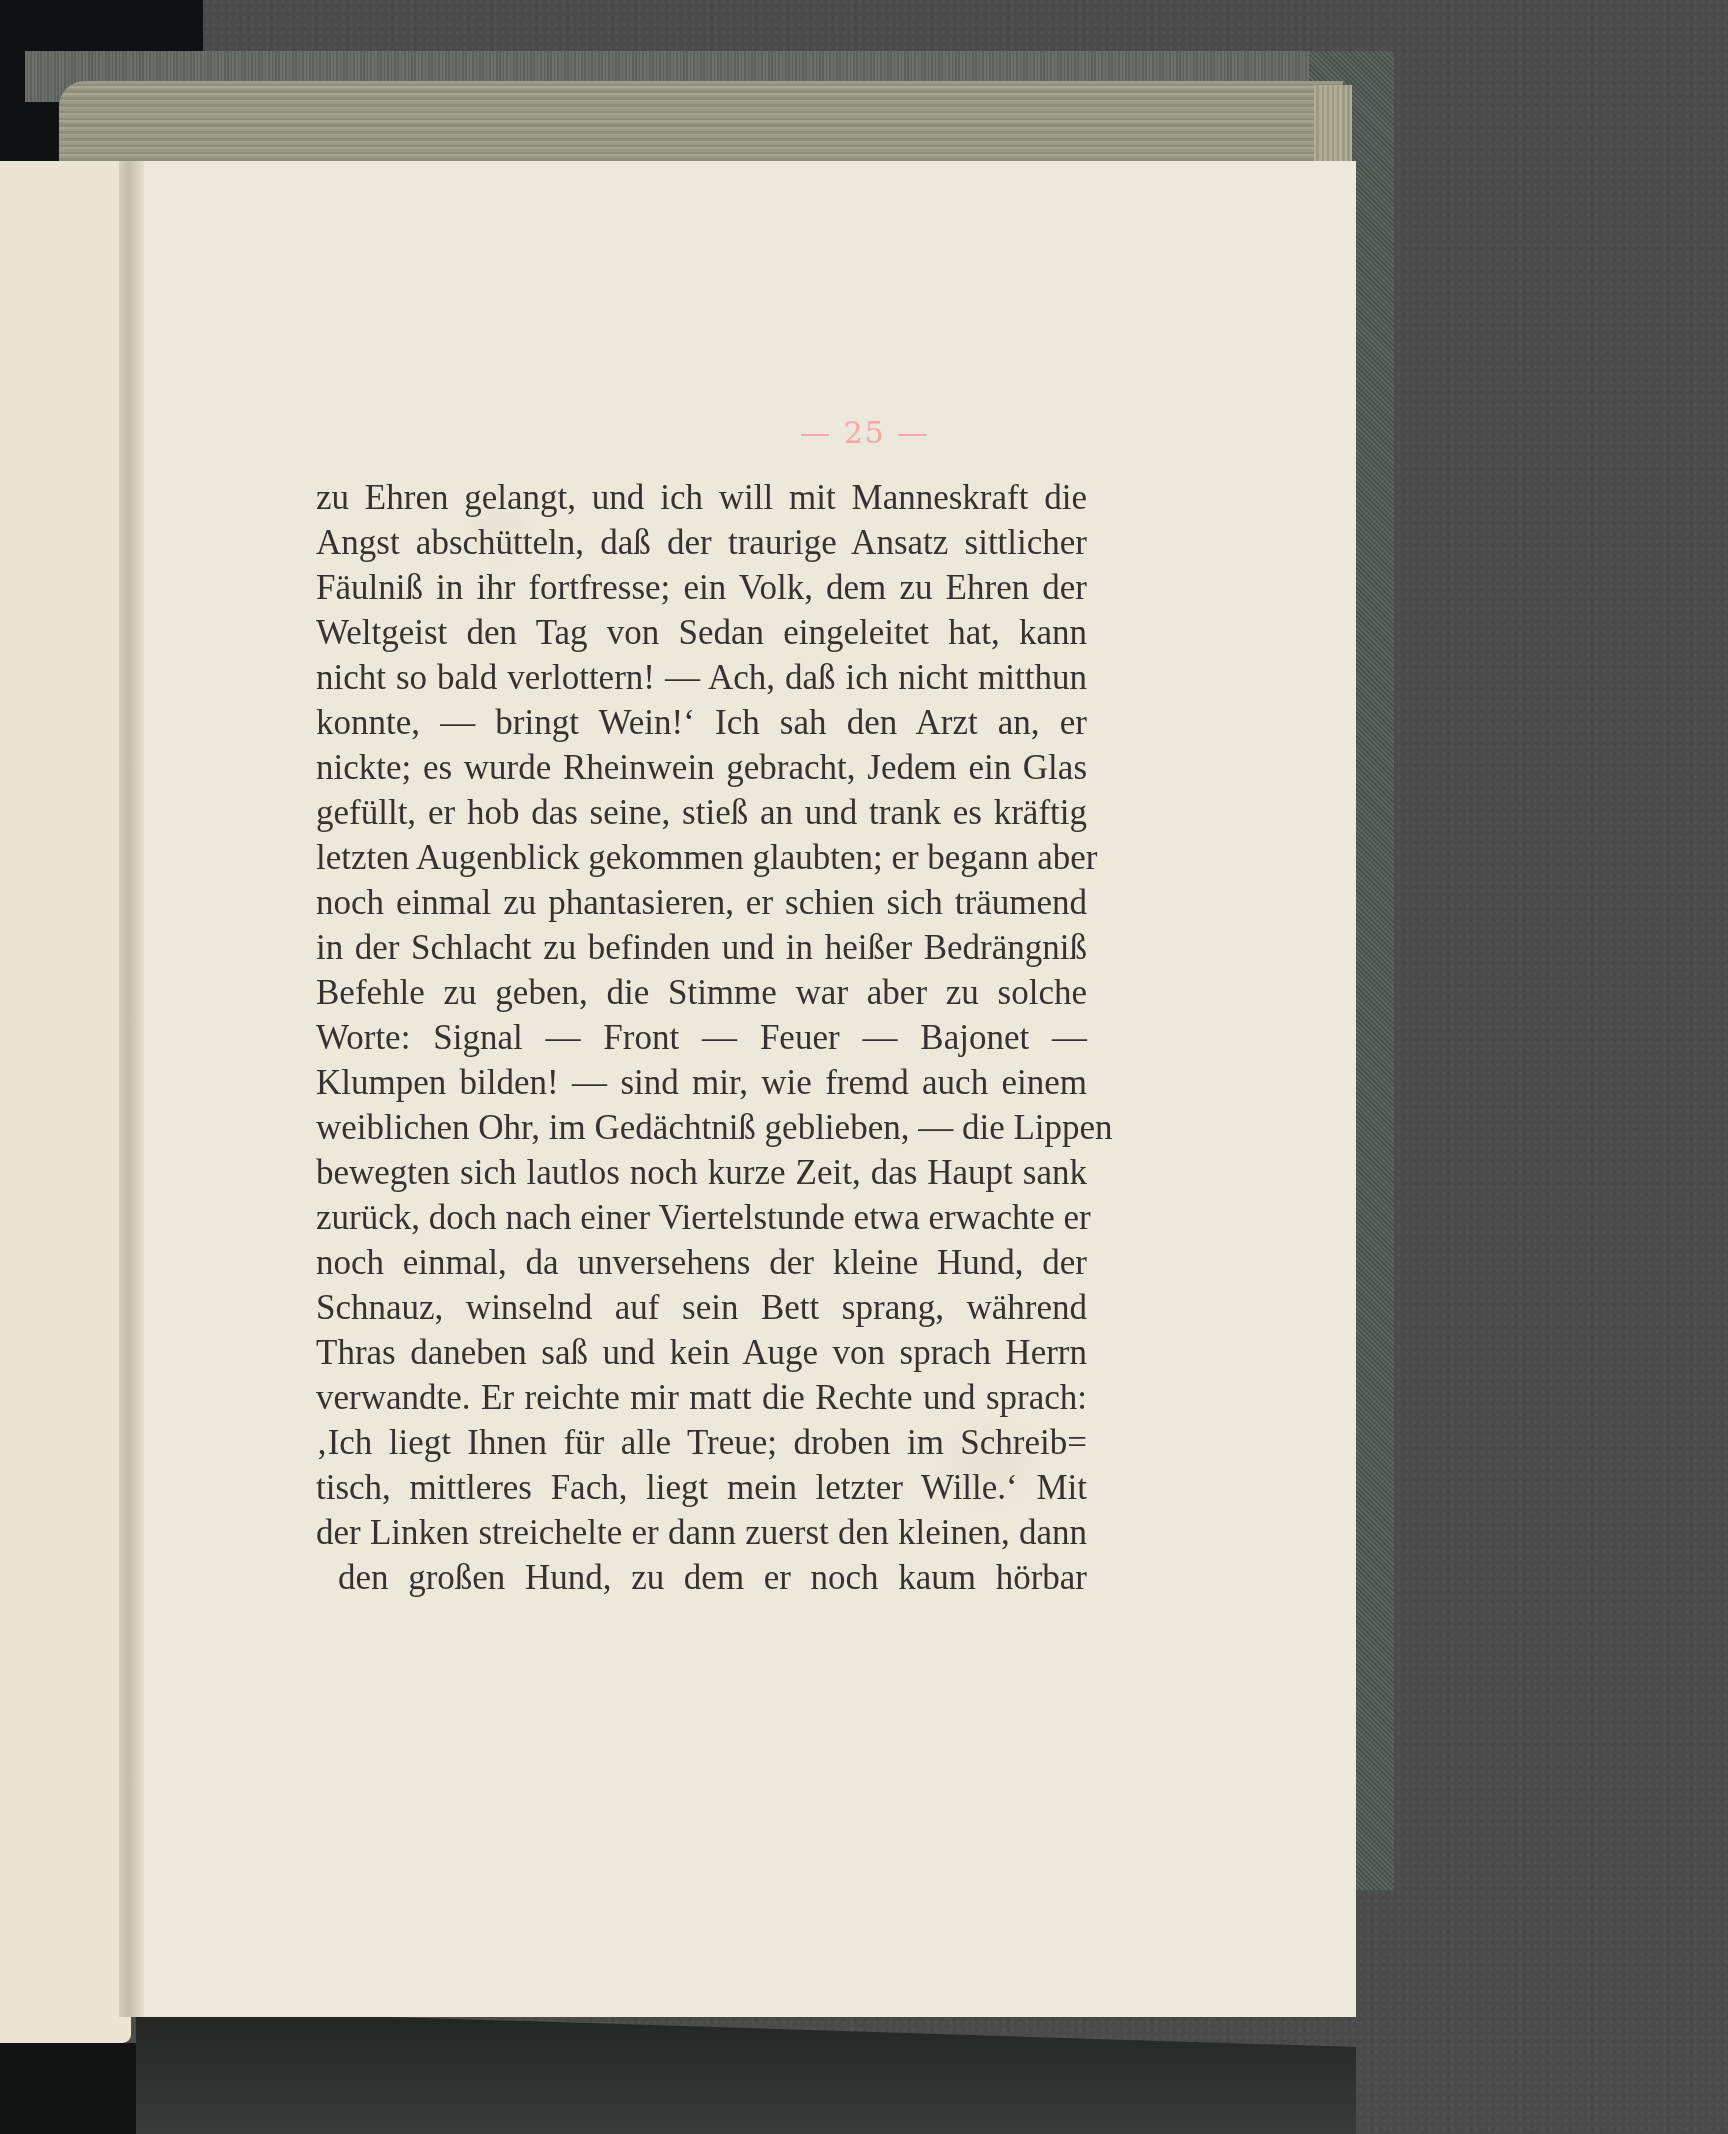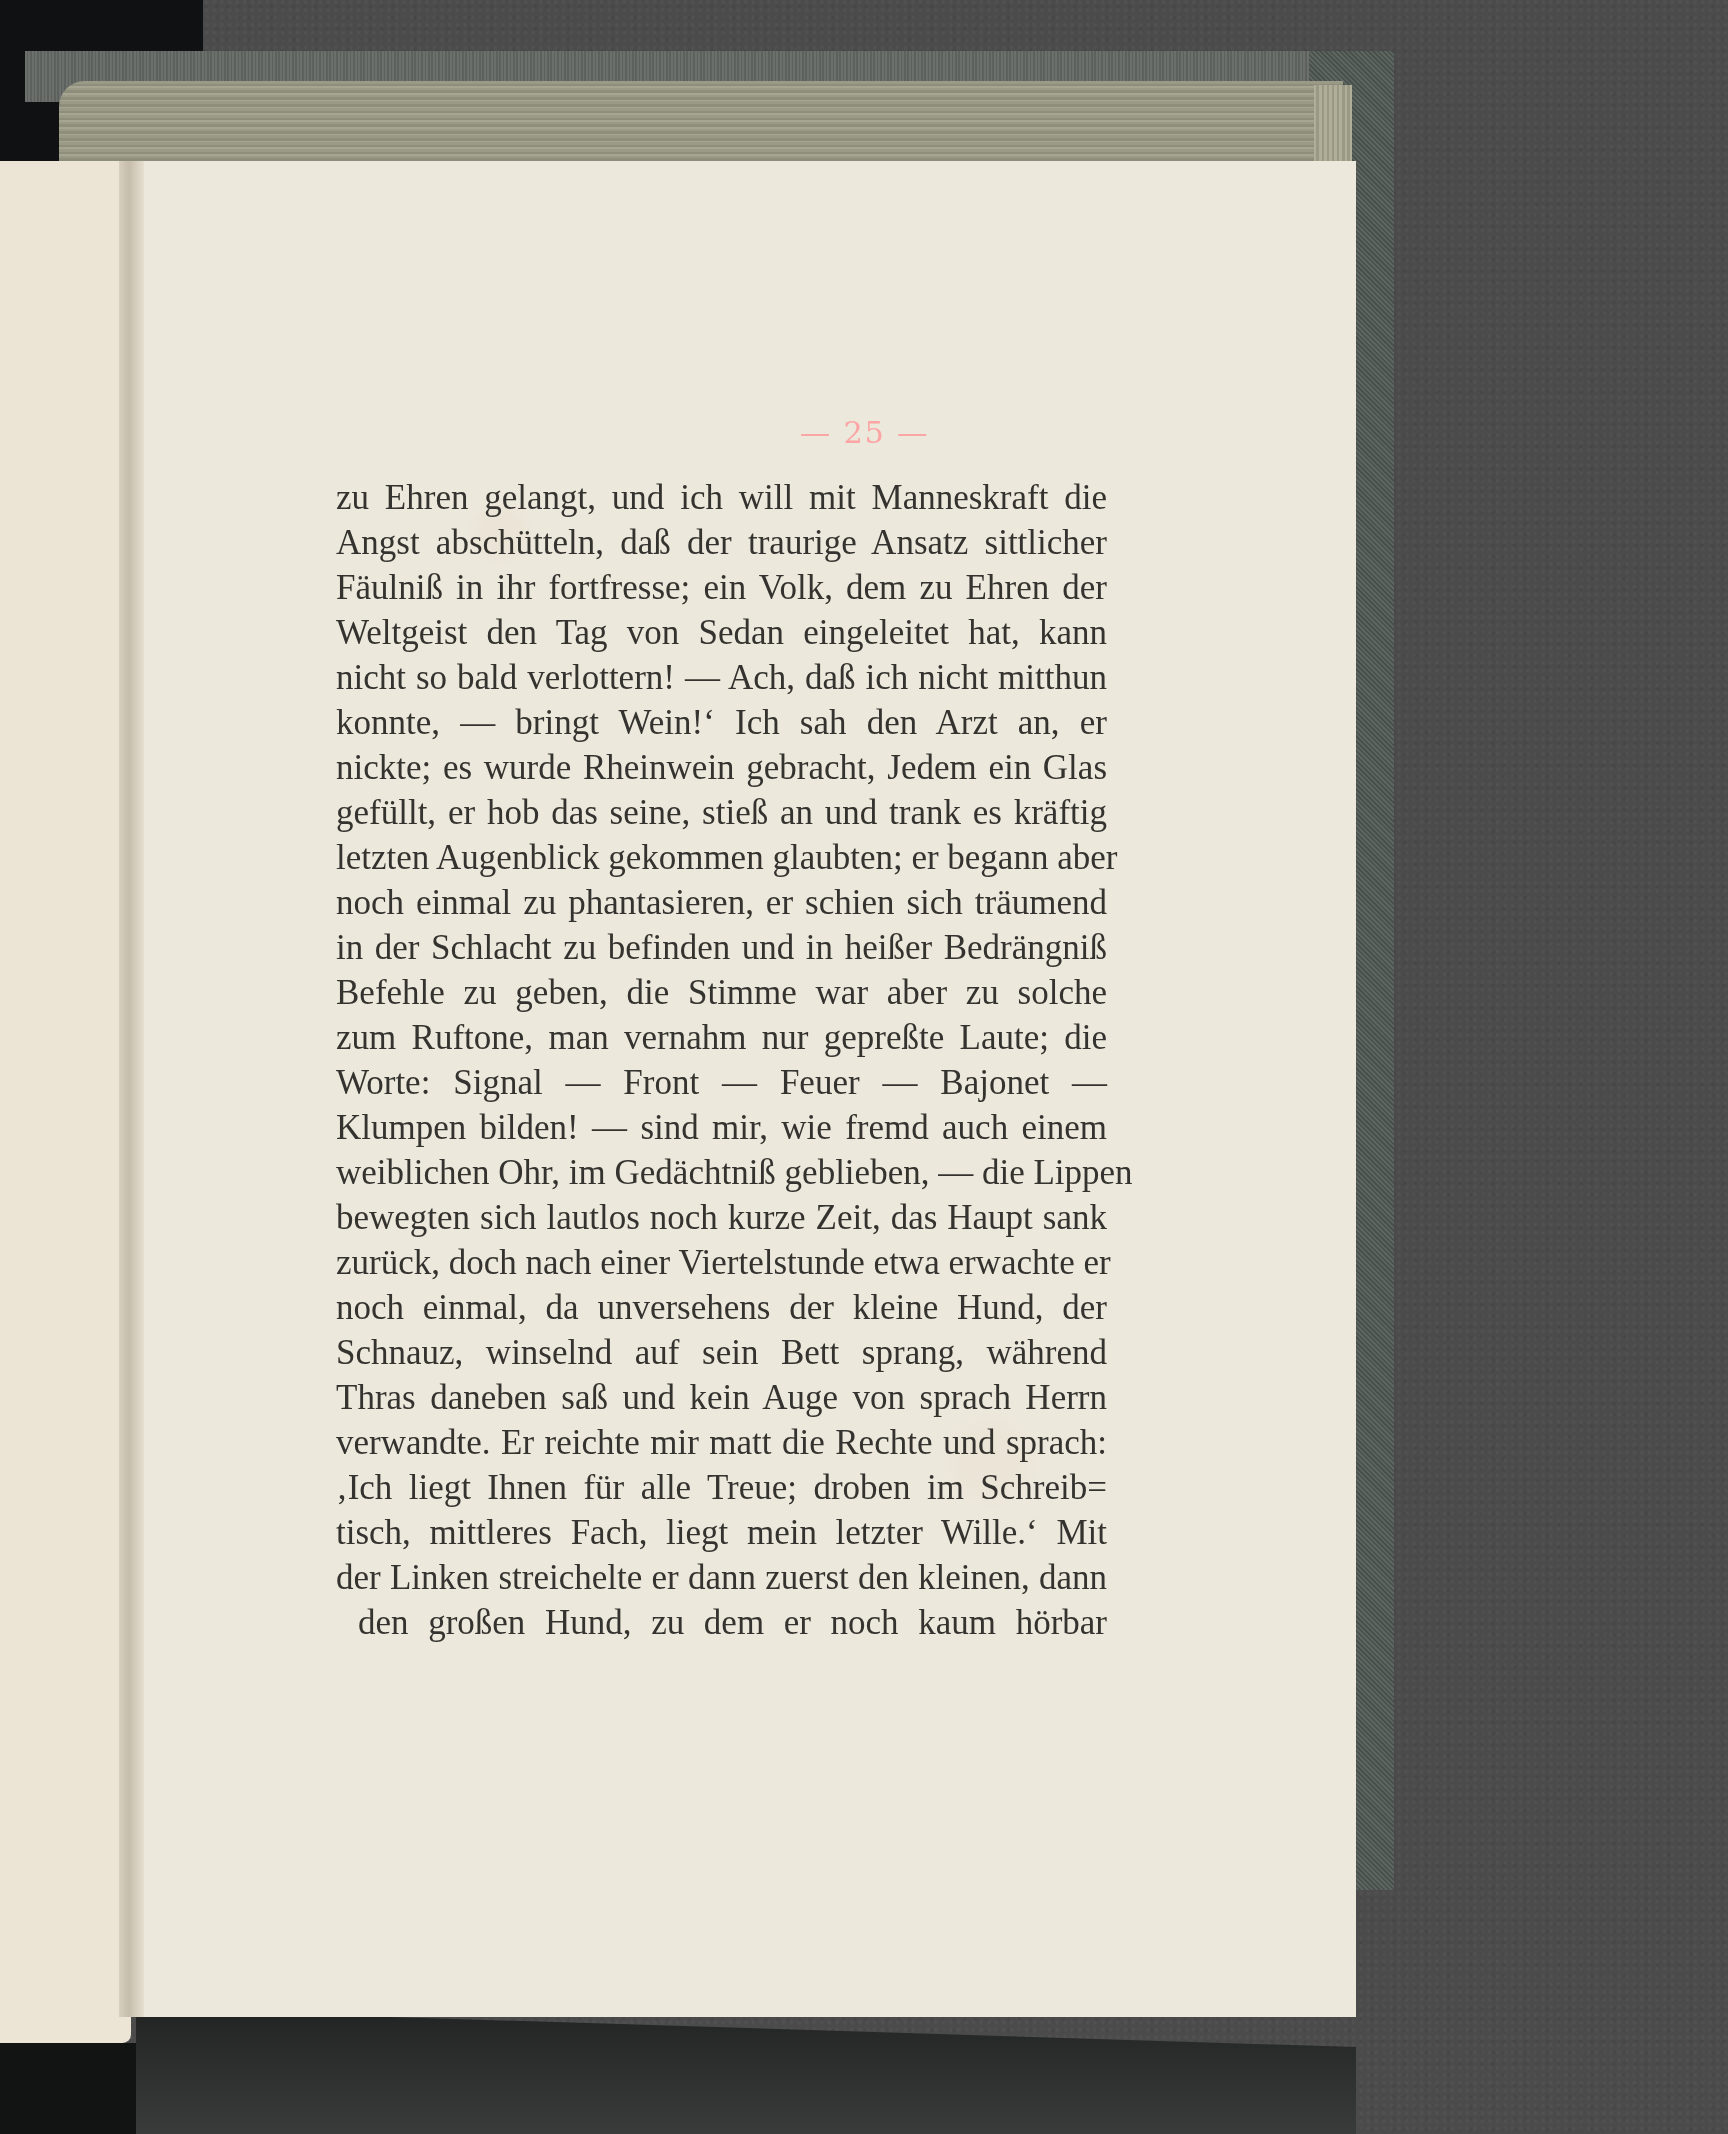--- a/index.html
+++ b/index.html
@@ -99,21 +99,21 @@
       left: 0; width: 100%;
       top: 415px;
       text-align: center;
       font-family: "DejaVu Serif", serif;
       font-size: 30.5px;
       color: #fca5a5;
       letter-spacing: 1.7px;
     }
     .text-block {
       position: absolute;
-      left: 336px;
+      left: 316px;
       top: 475px;
       width: 771px;
       color: #35332f;
       font-family: "Liberation Serif", serif;
       font-size: 35px;
       line-height: 45px;
     }
     .line {
       display: block;
       text-align: justify;
@@ -149,21 +149,20 @@
   <span class="line">Fäulniß in ihr fortfresse; ein Volk, dem zu Ehren der</span>
   <span class="line">Weltgeist den Tag von Sedan eingeleitet hat, kann</span>
   <span class="line">nicht so bald verlottern! — Ach, daß ich nicht mitthun</span>
   <span class="line">konnte, — bringt Wein!‘ Ich sah den Arzt an, er</span>
   <span class="line">nickte; es wurde Rheinwein gebracht, Jedem ein Glas</span>
   <span class="line">gefüllt, er hob das seine, stieß an und trank es kräftig</span>
   <span class="line">letzten Augenblick gekommen glaubten; er begann aber</span>
   <span class="line">noch einmal zu phantasieren, er schien sich träumend</span>
   <span class="line">in der Schlacht zu befinden und in heißer Bedrängniß</span>
   <span class="line">Befehle zu geben, die Stimme war aber zu solche</span>
-  <span class="line">zum Ruftone, man vernahm nur gepreßte Laute; die</span>
   <span class="line">Worte: Signal — Front — Feuer — Bajonet —</span>
   <span class="line">Klumpen bilden! — sind mir, wie fremd auch einem</span>
   <span class="line">weiblichen Ohr, im Gedächtniß geblieben, — die Lippen</span>
   <span class="line">bewegten sich lautlos noch kurze Zeit, das Haupt sank</span>
   <span class="line">zurück, doch nach einer Viertelstunde etwa erwachte er</span>
   <span class="line">noch einmal, da unversehens der kleine Hund, der</span>
   <span class="line">Schnauz, winselnd auf sein Bett sprang, während</span>
   <span class="line">Thras daneben saß und kein Auge von sprach Herrn</span>
   <span class="line">verwandte. Er reichte mir matt die Rechte und sprach:</span>
   <span class="line">‚Ich liegt Ihnen für alle Treue; droben im Schreib=</span>

